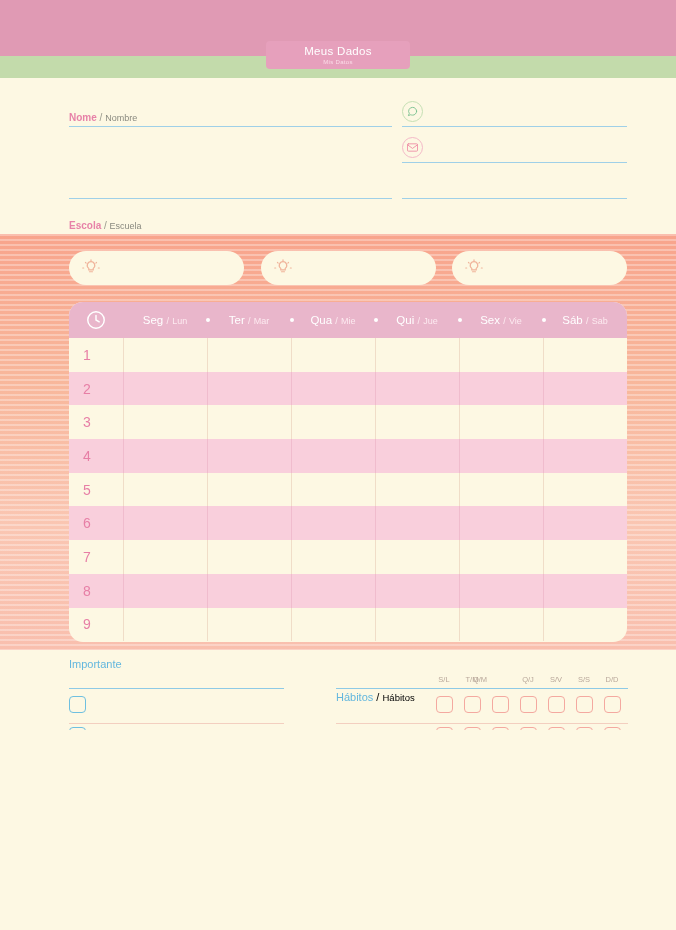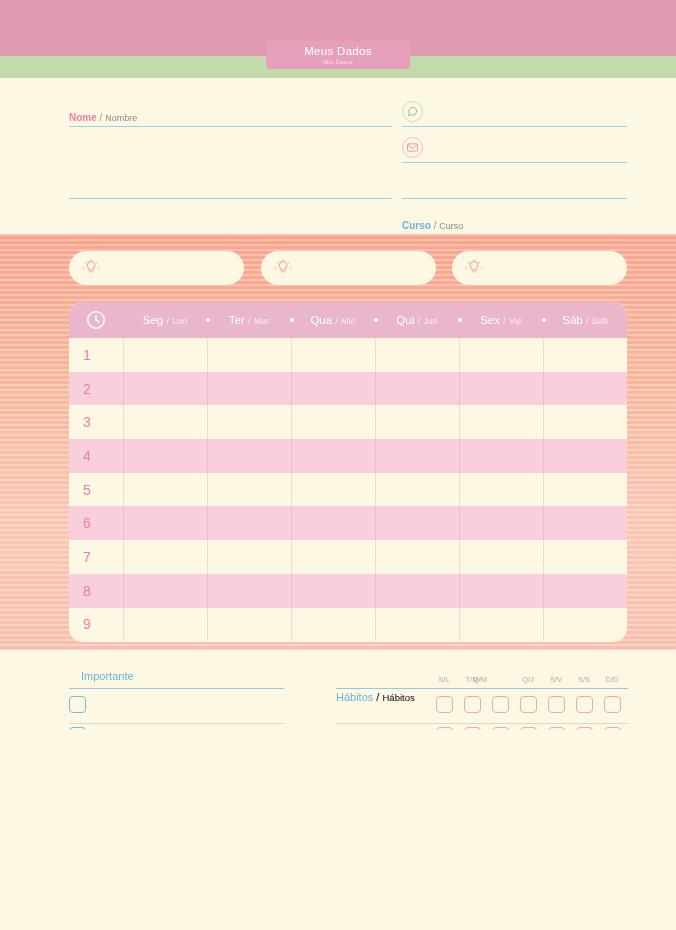--- a/index.html
+++ b/index.html
@@ -219,21 +219,21 @@
     height: 232px;
     background: #fdf8e3;
   }
   .sec-title {
     position: absolute;
     font-size: 11px;
     white-space: nowrap;
   }
   .sec-title .es { font-size: 9.5px; }
 
-  .imp-wrap { position: absolute; left: 69px; top: 20px; width: 215px; margin-left: 12px; }
+  .imp-wrap { position: absolute; left: 69px; top: 8px; width: 215px; }
   .imp-underline {
     position: absolute;
     left: 69px; top: 38px;
     width: 215px;
     border-bottom: 1px solid #8ecae6;
   }
   .imp-line {
     position: absolute;
     left: 69px;
     width: 215px;
@@ -329,28 +329,28 @@
         <svg width="11" height="9" viewBox="0 0 24 18" fill="none" stroke="#ef8fa6" stroke-width="2" stroke-linecap="round" stroke-linejoin="round">
           <rect x="1" y="1" width="22" height="16" rx="2"></rect>
           <path d="M1 3l11 8 11-8"></path>
         </svg>
       </span>
     </div>
 
     <div class="field f-end2"></div>
     <div class="field f-blank2"></div>
 
-
-    <div class="field f-curso">
+    <div class="field f-escola">
       <span class="lbl">
-        <span class="pt blue">Curso</span>
+        <span class="pt pink">Escola</span>
         <span class="sep">/</span>
-        <span class="es">Curso</span>
+        <span class="es">Escuela</span>
       </span>
     </div>
+
   </div>
 
   <div class="stripes"></div>
 
   <div class="note n1">
     <span class="bulb">
       <svg width="18" height="18" viewBox="0 0 24 24" fill="none" stroke="#f0b49b" stroke-width="1.6" stroke-linecap="round">
         <path d="M12 3.5a5 5 0 0 0-3 9v2h6v-2a5 5 0 0 0-3-9z"></path>
         <path d="M10 17h4"></path>
         <path d="M12 1v1.2M4.6 4.6l.9.9M1 12h1.2M21.8 12H23M18.5 5.5l.9-.9"></path>

